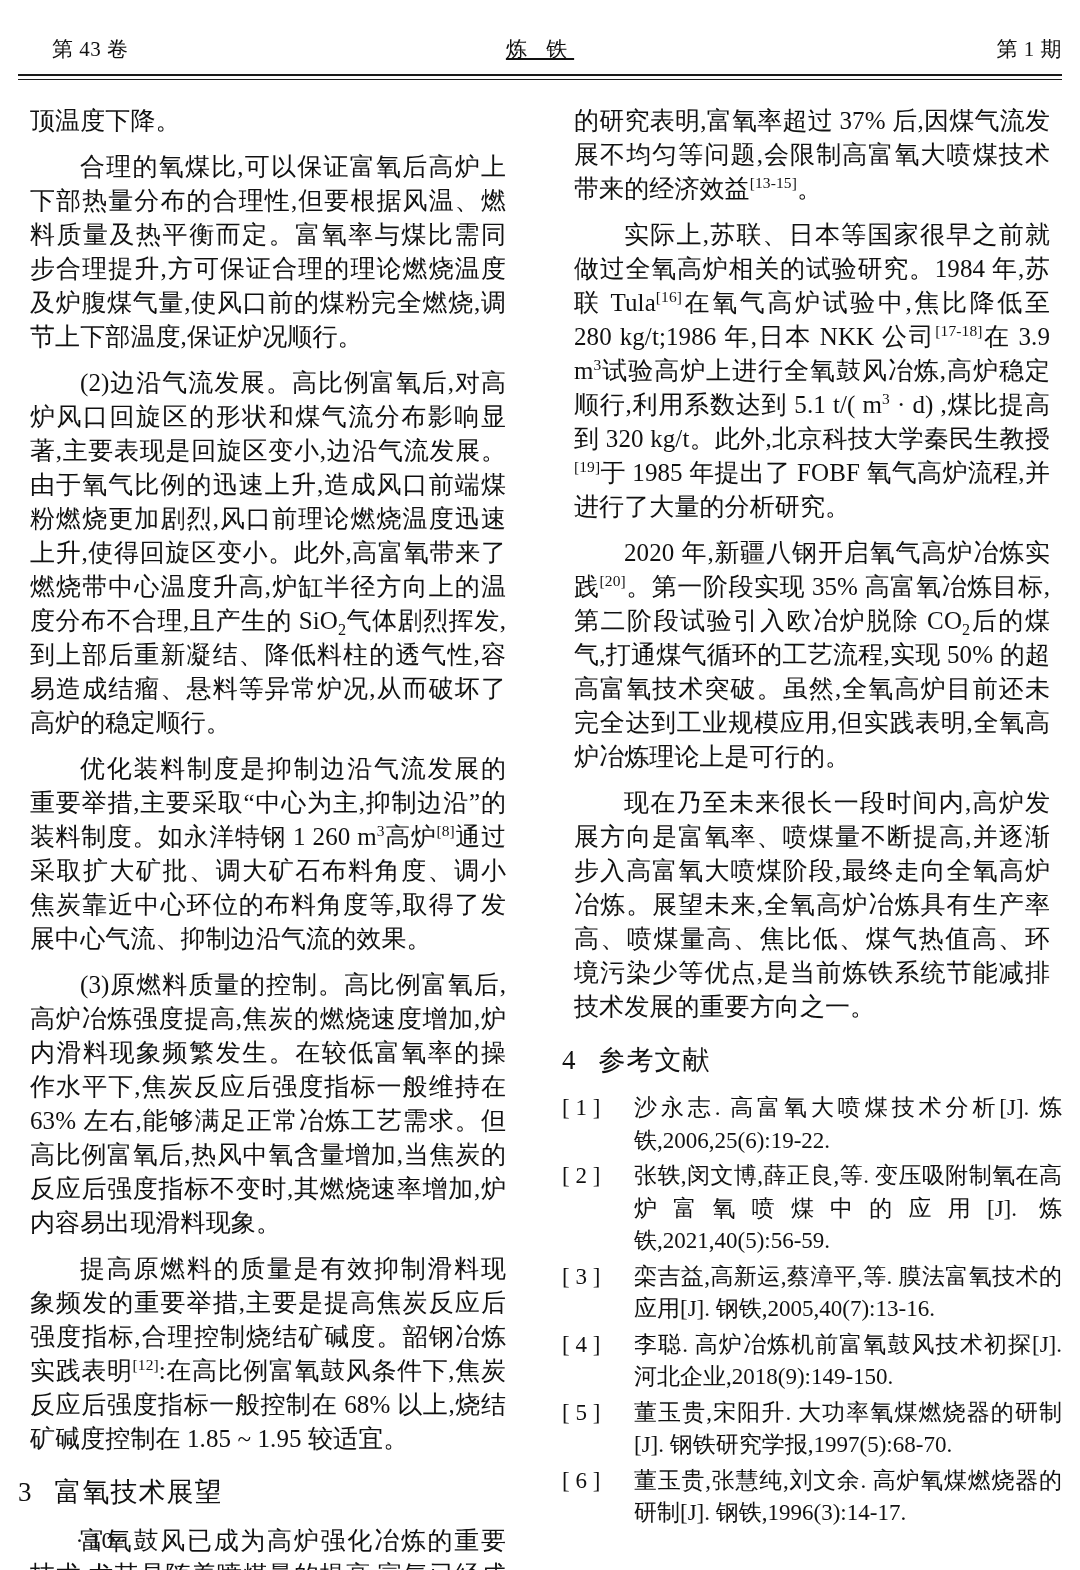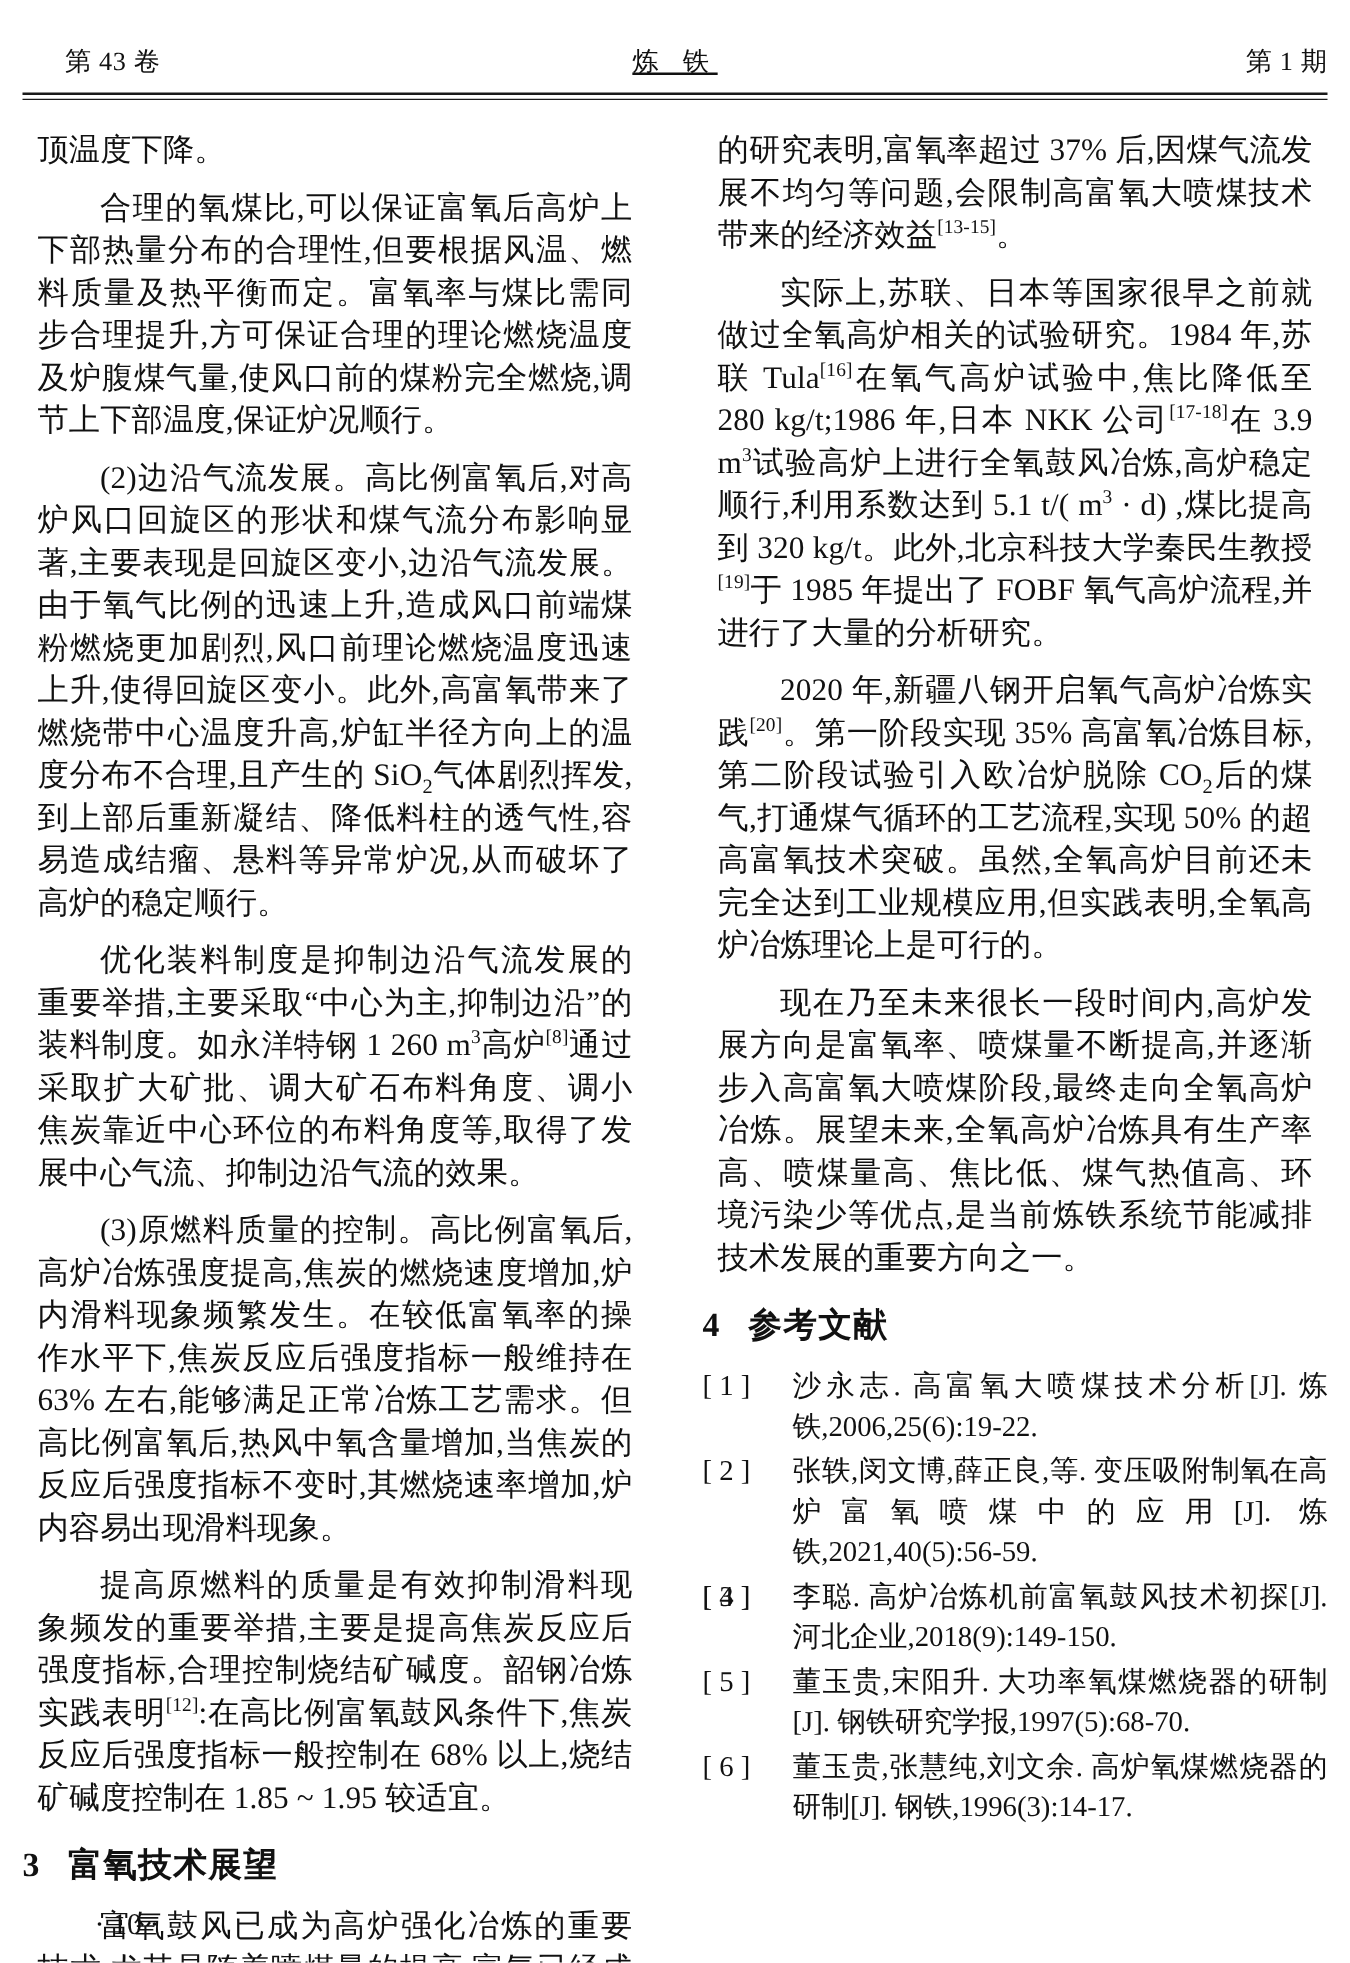--- a/index.html
+++ b/index.html
@@ -88,21 +88,21 @@
     font-size: 0.65em;
     vertical-align: sub;
     line-height: 0;
   }
   .lat { font-family: "Liberation Serif", "DejaVu Serif", serif; }
 
   h2.section {
     margin: 16px 0 12px 0;
     font-size: 27px;
     line-height: 40px;
-    font-weight: bold;
+    font-weight: normal;
     font-family: "DejaVu Sans", "Liberation Sans", sans-serif;
     letter-spacing: 1px;
   }
   h2.section .num {
     font-family: "Liberation Serif", "DejaVu Serif", serif;
     margin-right: 22px;
   }
 
   
   ul.reflist {
@@ -194,20 +194,21 @@
       <li class="refitem">
           <span class="refnum">[ 1 ]</span>
           <span class="refbody">沙永志. 高富氧大喷煤技术分析[J]. 炼铁,2006,25(6):19-22.</span>
         </li>
       <li class="refitem">
           <span class="refnum">[ 2 ]</span>
           <span class="refbody">张轶,闵文博,薛正良,等. 变压吸附制氧在高炉富氧喷煤中的应用[J]. 炼铁,2021,40(5):56-59.</span>
         </li>
       <li class="refitem">
           <span class="refnum">[ 3 ]</span>
+          <span class="refbody">栾吉益,高新运,蔡漳平,等. 膜法富氧技术的应用[J]. 钢铁,2005,40(7):13-16.</span>
         </li>
       <li class="refitem">
           <span class="refnum">[ 4 ]</span>
           <span class="refbody">李聪. 高炉冶炼机前富氧鼓风技术初探[J]. 河北企业,2018(9):149-150.</span>
         </li>
       <li class="refitem">
           <span class="refnum">[ 5 ]</span>
           <span class="refbody">董玉贵,宋阳升. 大功率氧煤燃烧器的研制[J]. 钢铁研究学报,1997(5):68-70.</span>
         </li>
       <li class="refitem">

